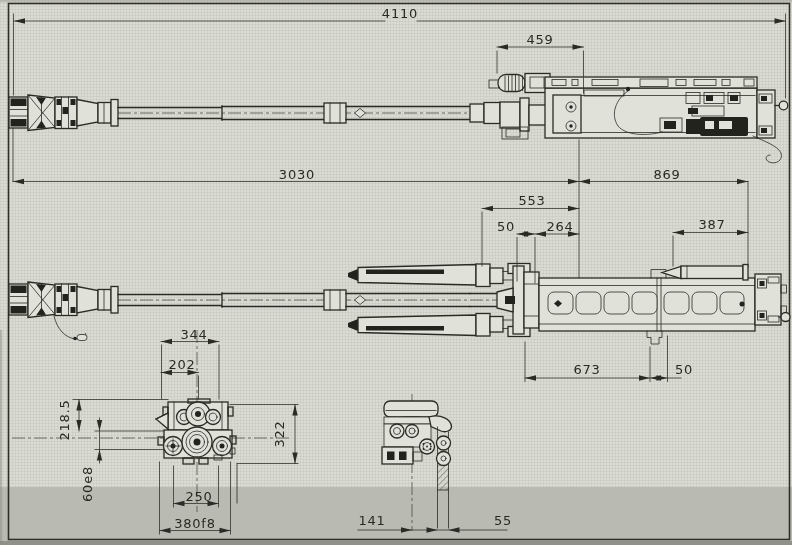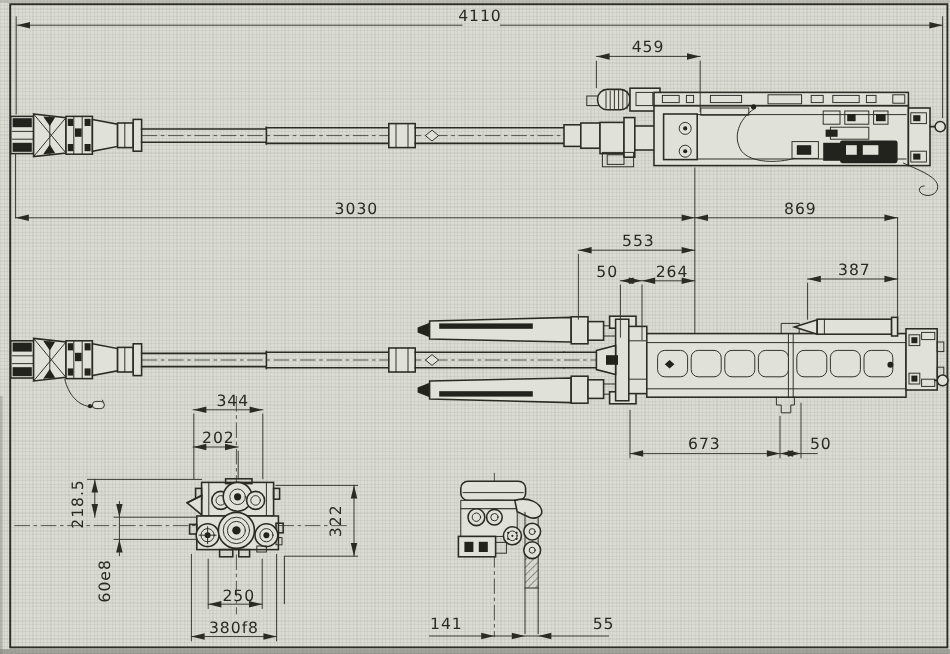--- a/index.html
+++ b/index.html
@@ -2,21 +2,21 @@
 <html><head>
 <meta charset="utf-8">
 <style>
   html,body{margin:0;padding:0;}
   body{
     width:792px;height:545px;overflow:hidden;
     font-family:"DejaVu Sans",sans-serif;
     background:#b9baB2;
   }
   .sheet{
-    position:relative;width:792px;height:545px;
+    position:relative;width:792px;height:487px;
     background-color:#dadbd3;
     background-image:
       repeating-linear-gradient(0deg, rgba(125,130,110,0.10) 0 1px, transparent 1px 3px),
       repeating-linear-gradient(90deg, rgba(125,130,110,0.10) 0 1px, transparent 1px 3px);
   }
   svg{position:absolute;left:0;top:0;}
   .ol {stroke:#2b2b24;stroke-width:1.3;fill:none;stroke-linejoin:miter;stroke-linecap:square;}
   .olf{stroke:#2b2b24;stroke-width:1.3;fill:#e0e1d9;stroke-linejoin:miter;}
   .tl {stroke:#2b2b24;stroke-width:0.8;fill:none;stroke-linecap:square;}
   .tlf{stroke:#2b2b24;stroke-width:0.8;fill:#e0e1d9;}

